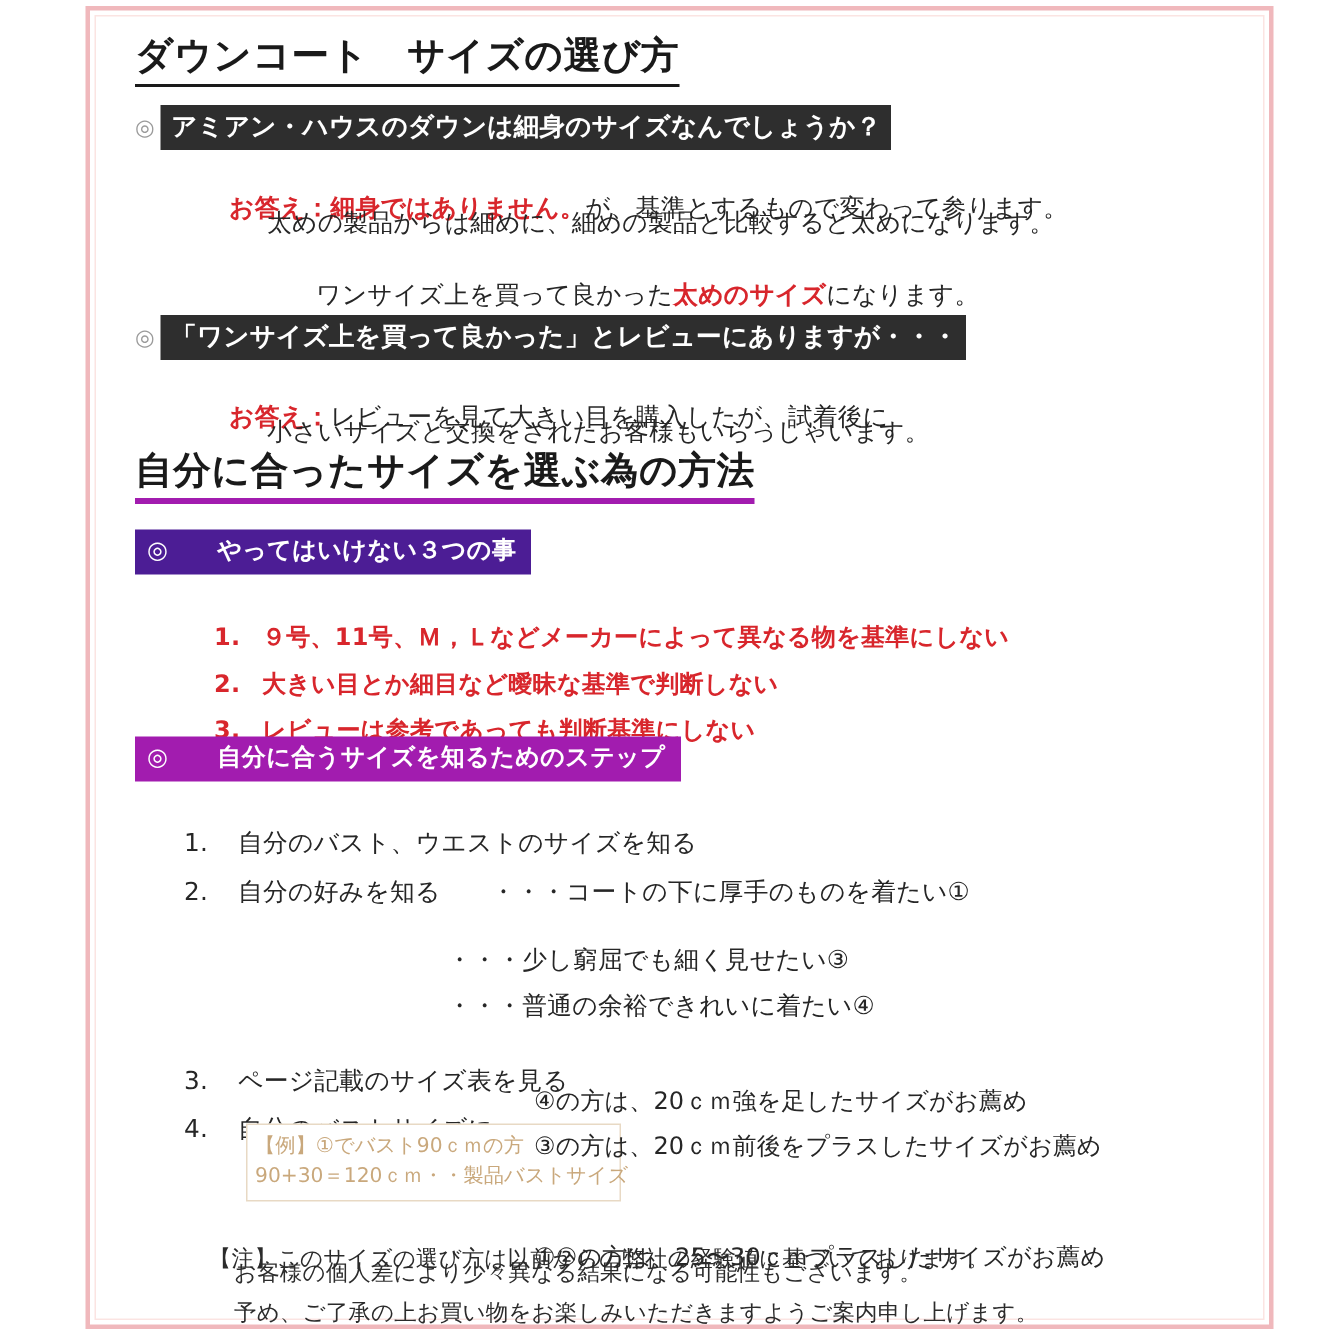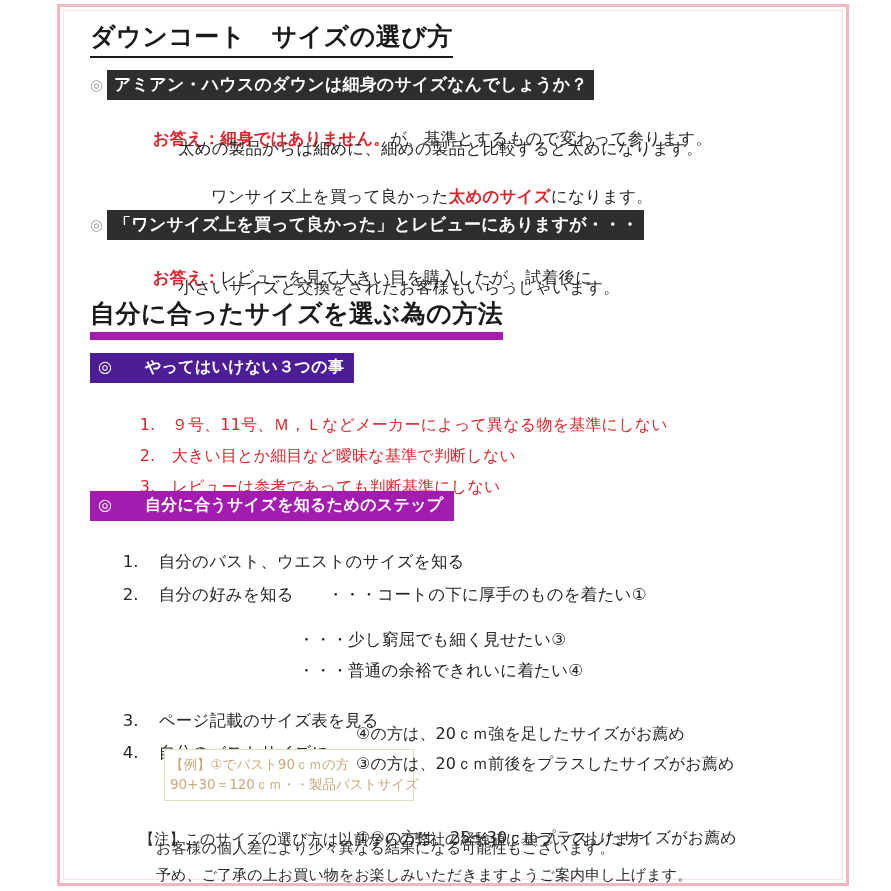--- a/index.html
+++ b/index.html
@@ -68,21 +68,21 @@
     white-space: pre;
   }
   .title-section {
     position: absolute;
     left: 22px;
     top: 285px;
     font-size: 25px;
     font-weight: bold;
     color: #1a1a1a;
     letter-spacing: 0.5px;
-    border-bottom: 8px solid #a21caf;
+    border-bottom: 4px solid #a21caf;
     padding-bottom: 2px;
     white-space: pre;
   }
 
   
   .q-row {
     position: absolute;
     display: flex;
     align-items: center;
     white-space: pre;
@@ -139,21 +139,21 @@
     font-weight: bold;
     padding: 4px 10px 5px 8px;
     white-space: pre;
     letter-spacing: 0.3px;
   }
 
   
   .dont-item {
     position: absolute;
     font-size: 16px;
-    font-weight: normal;
+    font-weight: bold;
     color: #d8262c;
     white-space: pre;
     letter-spacing: 0.2px;
   }
   .dont-num {
     display: inline-block;
     width: 32px;
   }
 
   

